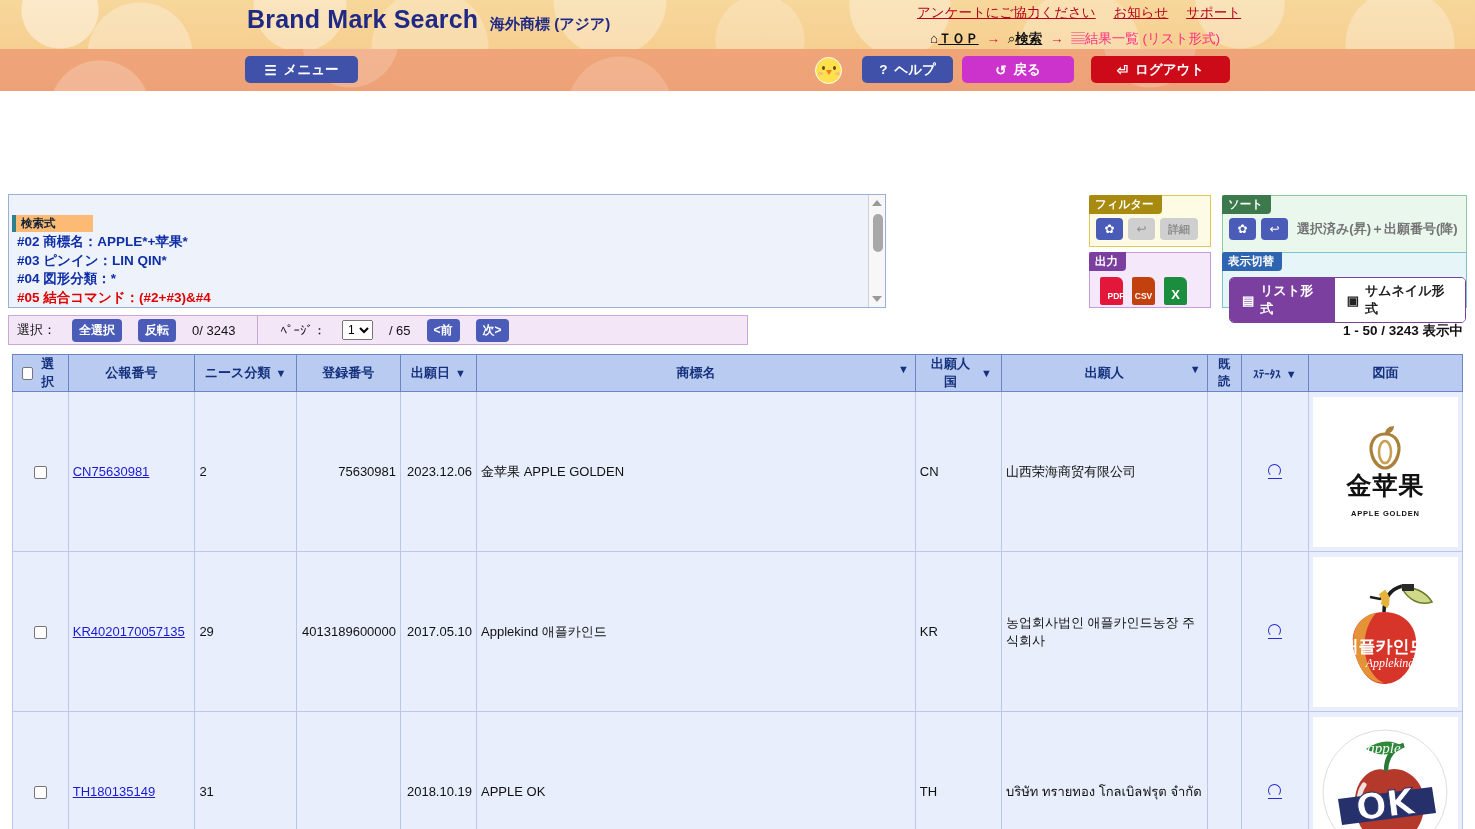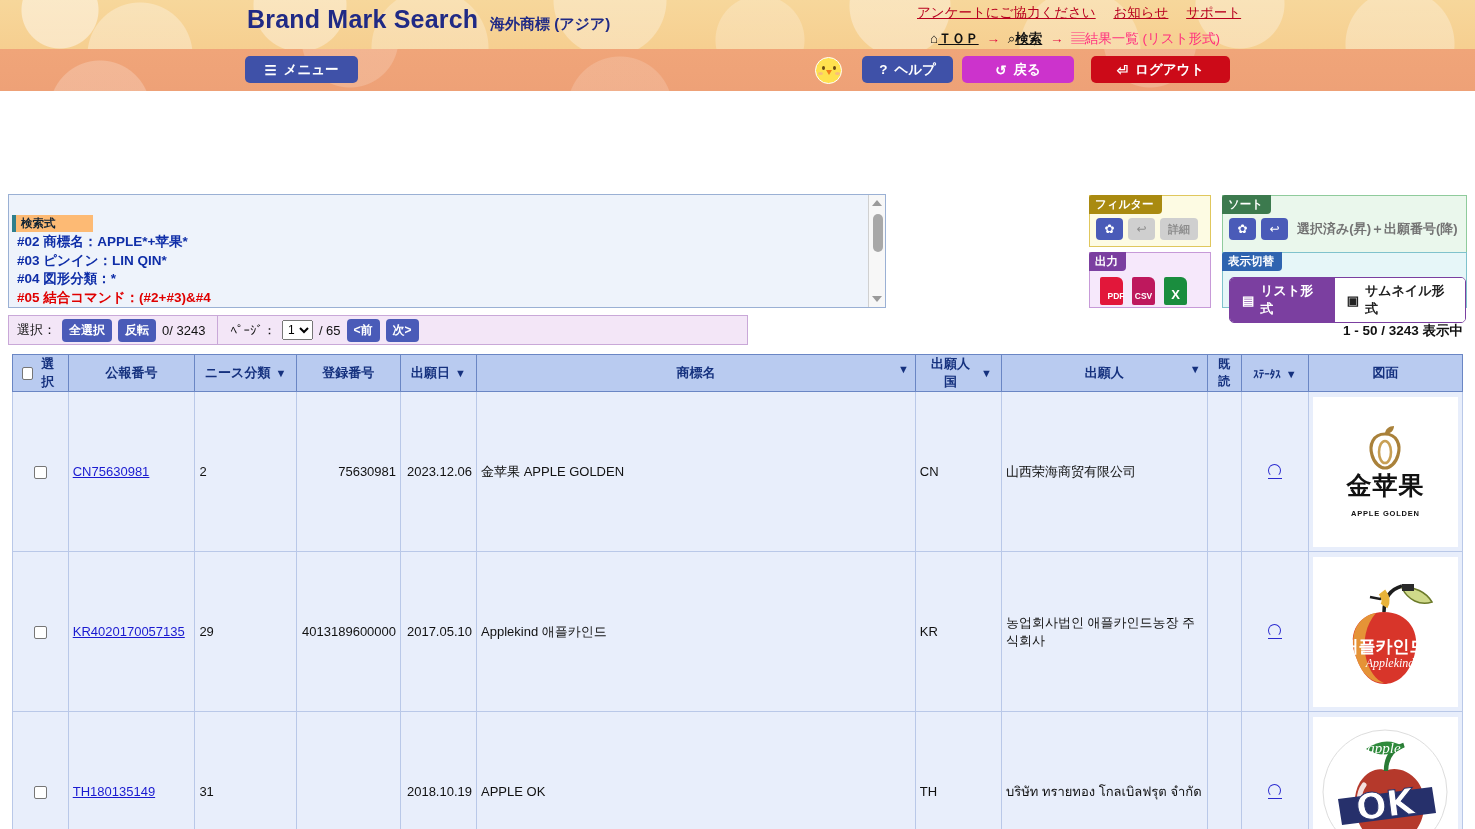--- a/index.html
+++ b/index.html
@@ -159,40 +159,40 @@
   .panel-row { position: absolute; left: 6px; top: 22px; display: flex; align-items: center; gap: 5px; }
   .sort-text { font-size: 13px; color: #737373; font-weight: bold; margin-left: 4px; }
 
   .file-ico {
     width: 23px; height: 28px; border-radius: 2px 6px 2px 2px;
     display: flex; align-items: flex-end; justify-content: center;
     font-size: 8.5px; font-weight: bold; color: #fff; padding-bottom: 4px;
     cursor: pointer;
   }
   .f-pdf { background: #e2173a; padding-left: 9px; }
-  .f-csv { background: #be185d; }
+  .f-csv { background: #c2410c; }
   .f-xls { background: #1a8d3e; font-size: 13px; padding-bottom: 3px; }
 
   .view-toggle {
     position: absolute; left: 6px; top: 24px;
     display: flex; border: 1px solid #7b3fa0; border-radius: 5px; overflow: hidden;
   }
   .vt {
     font-size: 13px; font-weight: bold; padding: 4px 12px;
     display: flex; align-items: center; gap: 6px; cursor: pointer;
   }
   .vt.on { background: #7b3fa0; color: #fff; }
   .vt.off { background: #fff; color: #222; }
 
   
   .pagebar {
     position: absolute; left: 8px; top: 224px;
     width: 740px; height: 30px;
     background: #f3e6f7; border: 1px solid #c9a8d8;
-    display: flex; align-items: center; gap: 6px; padding-left: 8px;
+    display: flex; align-items: center; gap: 16px; padding-left: 8px;
     font-size: 13px; color: #111;
   }
   .pagebar .divider { width: 1px; height: 28px; background: #c9a8d8; margin: 0 6px; }
   .pbtn {
     background: #4a5bb8; color: #fff; border: none; border-radius: 4px;
     font-size: 12px; font-weight: bold; padding: 3px 7px; cursor: pointer;
     font-family: "Liberation Sans", sans-serif;
   }
   .psel { font-size: 12px; padding: 1px; font-family: "Liberation Sans", sans-serif; }
   .count-text {

